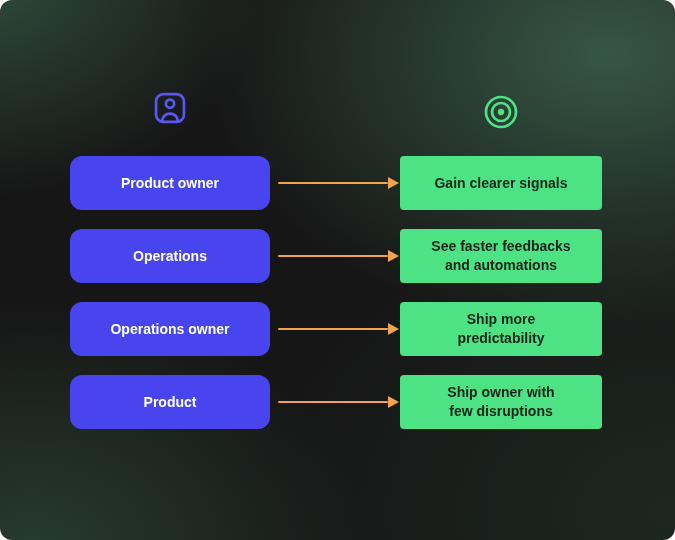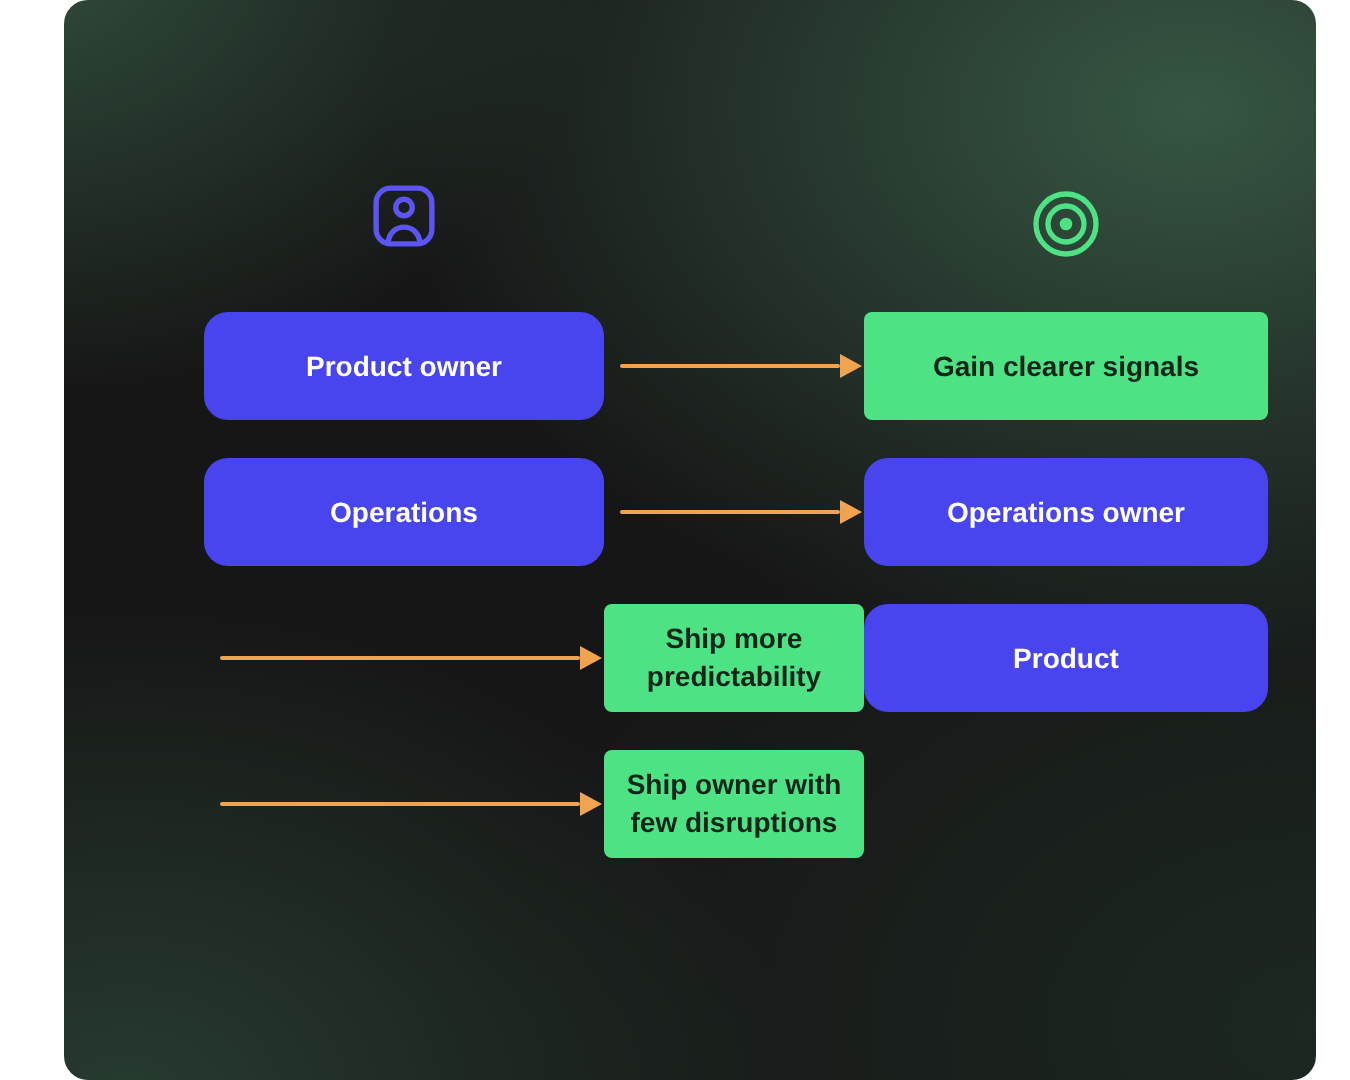--- a/index.html
+++ b/index.html
@@ -3,31 +3,30 @@
 <meta charset="utf-8">
 <style>
   html, body {
     margin: 0;
     padding: 0;
     background: #ffffff;
     font-family: "Liberation Sans", sans-serif;
   }
   .canvas {
     position: relative;
-    width: 626px;
+    width: 675px;
     height: 540px;
     border-radius: 12px;
     overflow: hidden;
     background:
       radial-gradient(620px 430px at 90% 10%, rgba(56, 90, 70, 0.95) 0%, rgba(56, 90, 70, 0) 65%),
       radial-gradient(430px 330px at -3% -5%, rgba(50, 80, 62, 0.95) 0%, rgba(50, 80, 62, 0) 68%),
       radial-gradient(540px 400px at 5% 102%, rgba(42, 66, 52, 0.85) 0%, rgba(42, 66, 52, 0) 62%),
       radial-gradient(700px 500px at 100% 95%, rgba(30, 44, 36, 0.8) 0%, rgba(30, 44, 36, 0) 60%),
       #161616;
-    margin-left: 32px;
   }
   .header-icon {
     position: absolute;
     top: 88px;
   }
   .header-icon.user { left: 151px; }
   .header-icon.target { left: 481px; top: 92px; }
 
   .rows {
     position: absolute;
@@ -113,20 +112,22 @@
       <span class="arrow-line"></span>
       <span class="arrow-head"></span>
     </div>
     <div class="benefit-box">Gain clearer signals</div>
 
     <div class="role-box">Operations</div>
     <div class="arrow">
       <span class="arrow-line"></span>
       <span class="arrow-head"></span>
     </div>
+    <div class="benefit-box">See faster feedbacks
+and automations</div>
 
     <div class="role-box">Operations owner</div>
     <div class="arrow">
       <span class="arrow-line"></span>
       <span class="arrow-head"></span>
     </div>
     <div class="benefit-box">Ship more
 predictability</div>
 
     <div class="role-box">Product</div>

